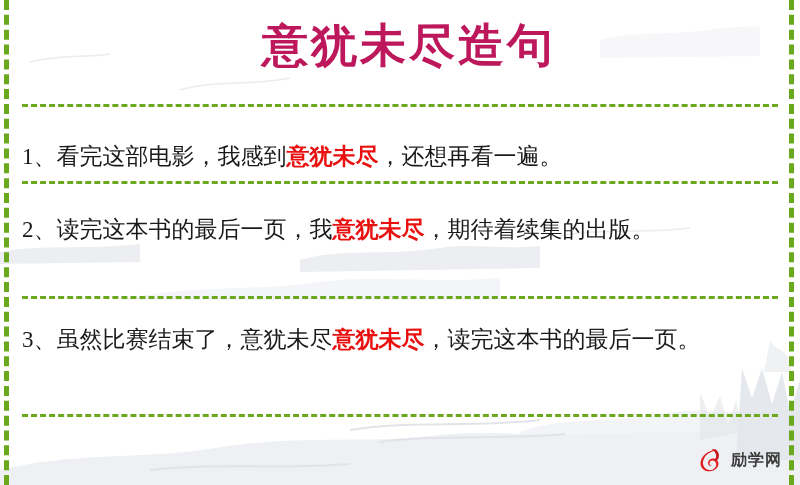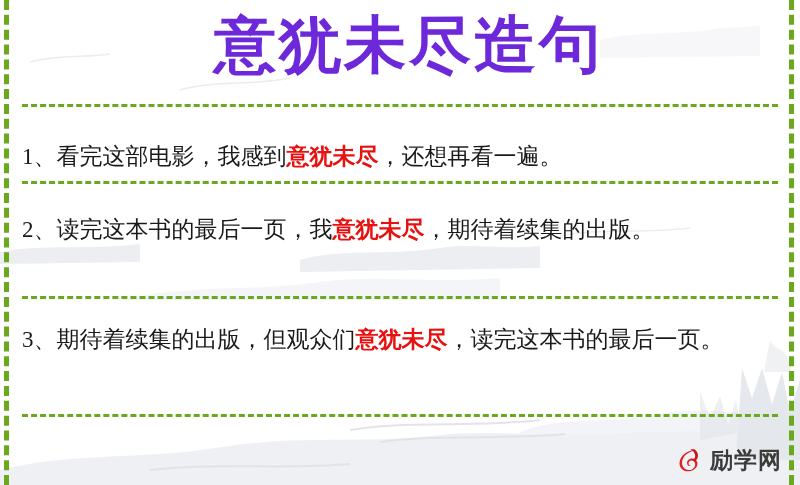--- a/index.html
+++ b/index.html
@@ -53,24 +53,24 @@
     z-index: 3;
   }
 
   
   .title {
     position: absolute;
     top: 14px;
     left: 18px;
     right: 0;
     text-align: center;
-    font-size: 62px;
+    font-size: 46px;
     line-height: 62px;
     font-weight: 700;
-    color: #6d28d9;
+    color: #be185d;
     letter-spacing: 3px;
     font-family: "DejaVu Serif", "Liberation Serif", serif;
     z-index: 4;
     white-space: nowrap;
   }
 
   
   .sentence {
     position: absolute;
     left: 22px;
@@ -103,21 +103,21 @@
     gap: 6px;
     z-index: 5;
   }
   .logo-mark {
     width: 30px;
     height: 30px;
     flex: none;
     display: block;
   }
   .logo-text {
-    font-size: 23px;
+    font-size: 16px;
     font-weight: 700;
     color: #3b3b3b;
     letter-spacing: 1px;
     font-family: "DejaVu Sans", "Liberation Sans", sans-serif;
     line-height: 1;
   }
 </style>
 </head>
 <body>
 
@@ -160,21 +160,21 @@
 
   <div class="h-rule" style="top:104px;"></div>
   <div class="h-rule" style="top:181px;"></div>
   <div class="h-rule" style="top:296px;"></div>
   <div class="h-rule" style="top:414px;"></div>
 
   <div class="sentence s1"><span>1、</span><span>看完这部电影，我感到</span><span class="hl">意犹未尽</span><span>，还想再看一遍。</span></div>
 
   <div class="sentence s2"><span>2、</span><span>读完这本书的最后一页，我</span><span class="hl">意犹未尽</span><span>，期待着续集的出版。</span></div>
 
-  <div class="sentence s3"><span>3、</span><span>期待着续集的出版，但观众们</span><span class="hl">意犹未尽</span><span>，读完这本书的最后一页。</span></div>
+  <div class="sentence s3"><span>3、</span><span>虽然比赛结束了，意犹未尽</span><span class="hl">意犹未尽</span><span>，读完这本书的最后一页。</span></div>
 
   <div class="logo">
     <svg class="logo-mark" viewBox="0 0 64 64" xmlns="http://www.w3.org/2000/svg">
       <path d="M44 10 C 28 12, 14 22, 12 36 C 10 48, 20 57, 32 56 C 42 55, 50 48, 50 40 C 50 33, 44 28, 37 29 C 31 30, 27 35, 28 40 C 29 44, 33 46, 36 44 C 33 44, 31 42, 31 39 C 31 35, 35 32, 39 33 C 44 34, 46 39, 45 44 C 43 51, 35 55, 28 53 C 19 50, 15 41, 18 32 C 22 20, 33 13, 46 12 Z" fill="#e01f1f"></path>
       <path d="M43 9 C 50 13, 53 21, 50 28 C 48 33, 43 35, 39 33 C 44 31, 46 26, 45 21 C 44 16, 40 11, 35 9 Z" fill="#c8141c"></path>
     </svg>
     <span class="logo-text">励学网</span>
   </div>
 
 </div>

